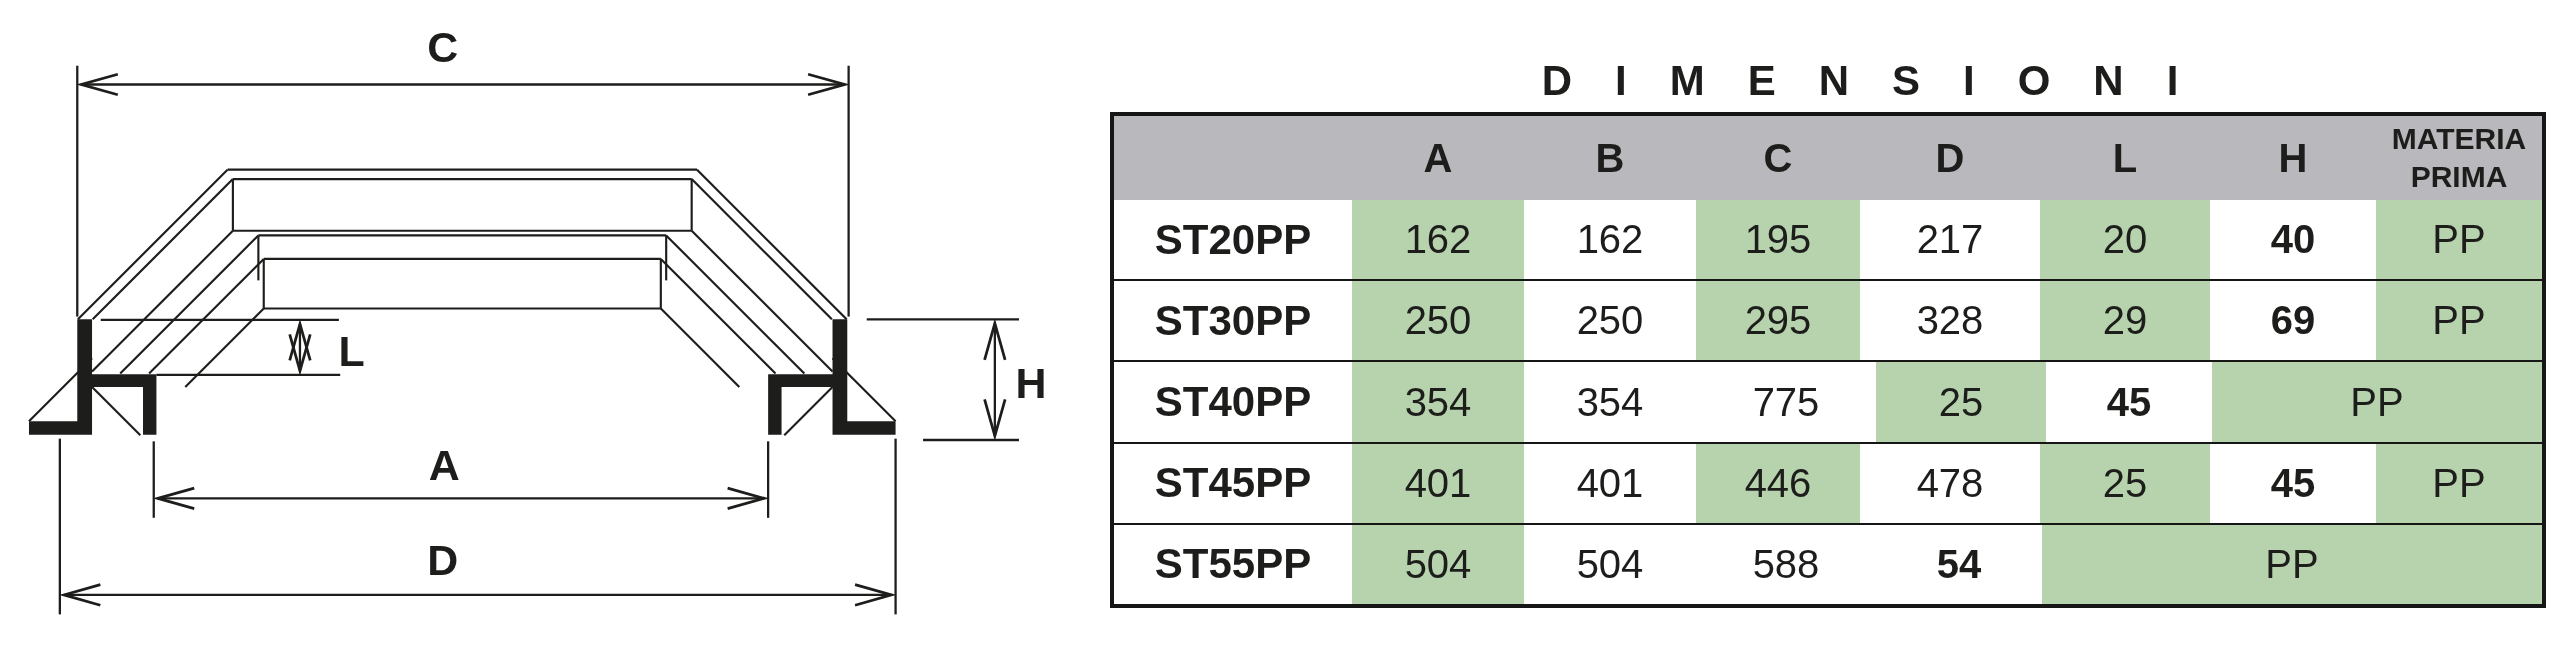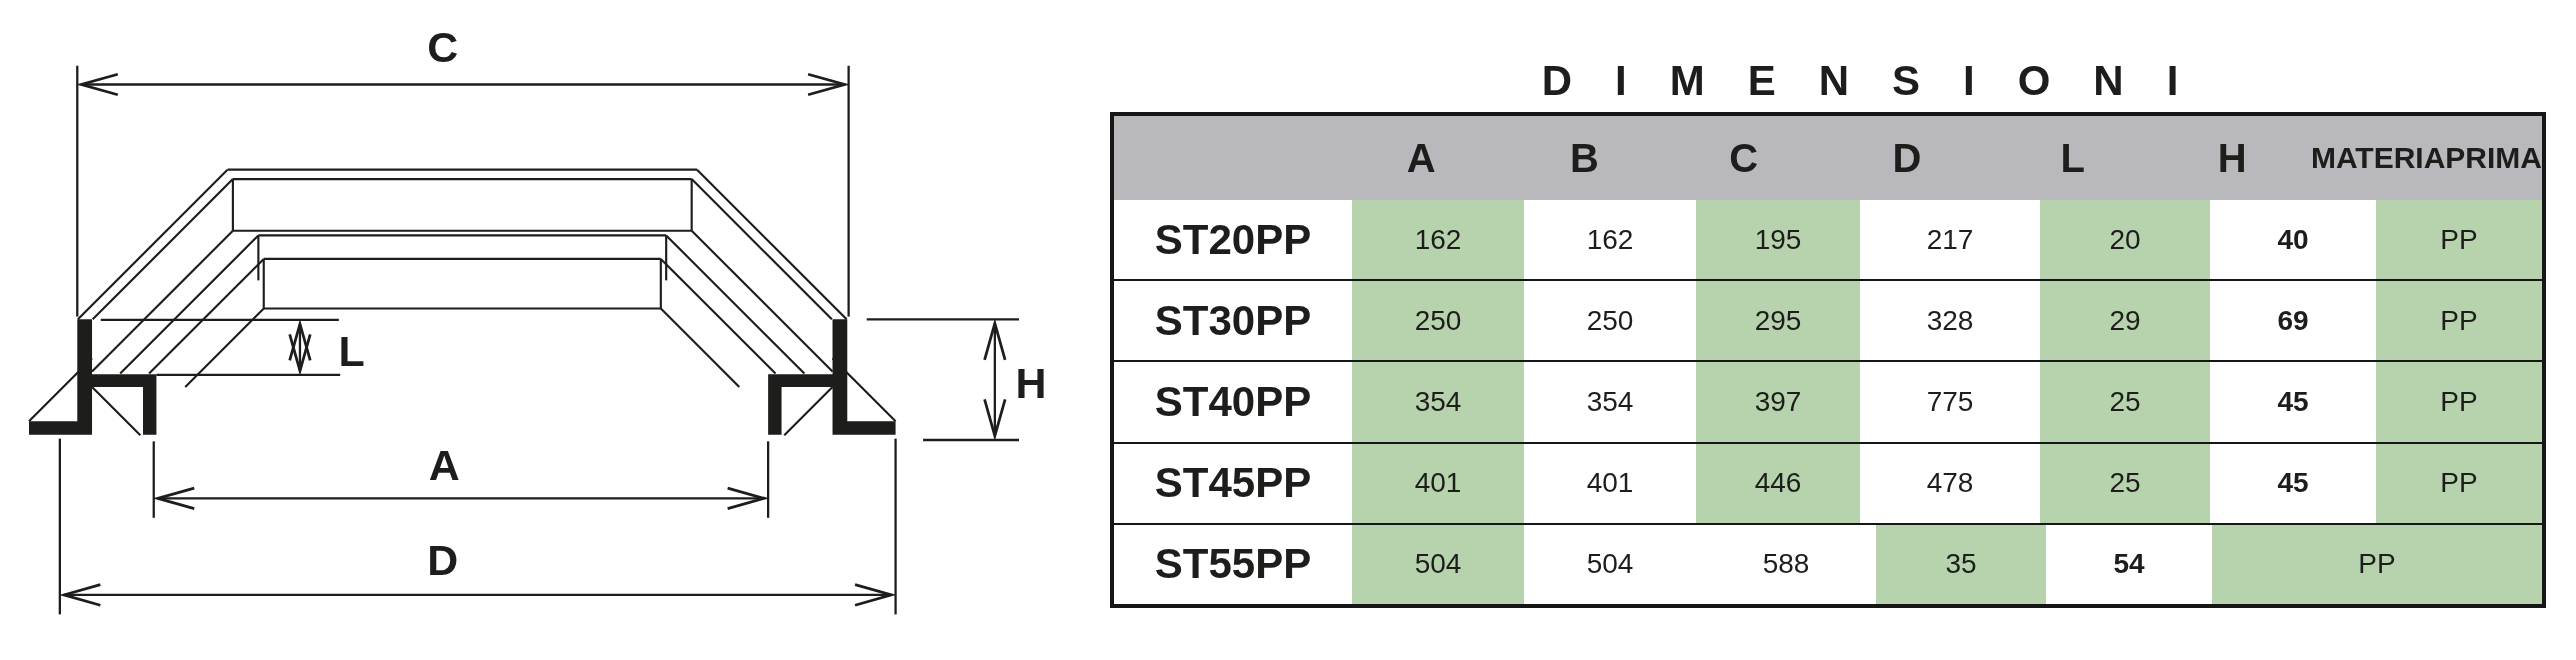--- a/index.html
+++ b/index.html
@@ -31,23 +31,23 @@
   .c0{width:238px;}
   .c1{width:172px;}
   .c2{width:172px;}
   .c3{width:164px;}
   .c4{width:180px;}
   .c5{width:170px;}
   .c6{width:166px;font-weight:bold;}
   .c7{flex:1;}
   .drow .c1,.drow .c3,.drow .c5,.drow .c7{background:#b6d3ad;}
   .hcell{font-weight:bold;font-size:40px;}
-  .materia{flex-direction:row;line-height:38px;font-size:30px;font-weight:bold;text-align:center;}
+  .materia{flex-direction:column;line-height:38px;font-size:30px;font-weight:bold;text-align:center;}
   .model{font-weight:bold;font-size:42px;}
-  .num{font-size:28px;}
+  .num{font-size:40px;}
 </style>
 </head>
 <body>
 
 <svg id="drawing" viewBox="0 0 1650 984">
   <defs>
     <marker id="ah" viewBox="0 0 20 12" markerWidth="20" markerHeight="12" refX="18" refY="6" orient="auto-start-reverse" markerUnits="strokeWidth">
       <path d="M2,1.5 L18,6 L2,10.5" fill="none" stroke="#1d1d1b" stroke-width="1.2"></path>
     </marker>
   </defs>
@@ -165,21 +165,20 @@
     <div class="cell c4 num">328</div>
     <div class="cell c5 num">29</div>
     <div class="cell c6 num">69</div>
     <div class="cell c7 num">PP</div>
   </div>
 
   <div class="row drow">
     <div class="cell c0 model">ST40PP</div>
     <div class="cell c1 num">354</div>
     <div class="cell c2 num">354</div>
-    <div class="cell c3 num">397</div>
     <div class="cell c4 num">775</div>
     <div class="cell c5 num">25</div>
     <div class="cell c6 num">45</div>
     <div class="cell c7 num">PP</div>
   </div>
 
   <div class="row drow">
     <div class="cell c0 model">ST45PP</div>
     <div class="cell c1 num">401</div>
     <div class="cell c2 num">401</div>
@@ -188,18 +187,17 @@
     <div class="cell c5 num">25</div>
     <div class="cell c6 num">45</div>
     <div class="cell c7 num">PP</div>
   </div>
 
   <div class="row drow">
     <div class="cell c0 model">ST55PP</div>
     <div class="cell c1 num">504</div>
     <div class="cell c2 num">504</div>
     <div class="cell c4 num">588</div>
-    <div class="cell c5 num">35</div>
     <div class="cell c6 num">54</div>
     <div class="cell c7 num">PP</div>
   </div>
 </div>
 
 
 </body></html>

